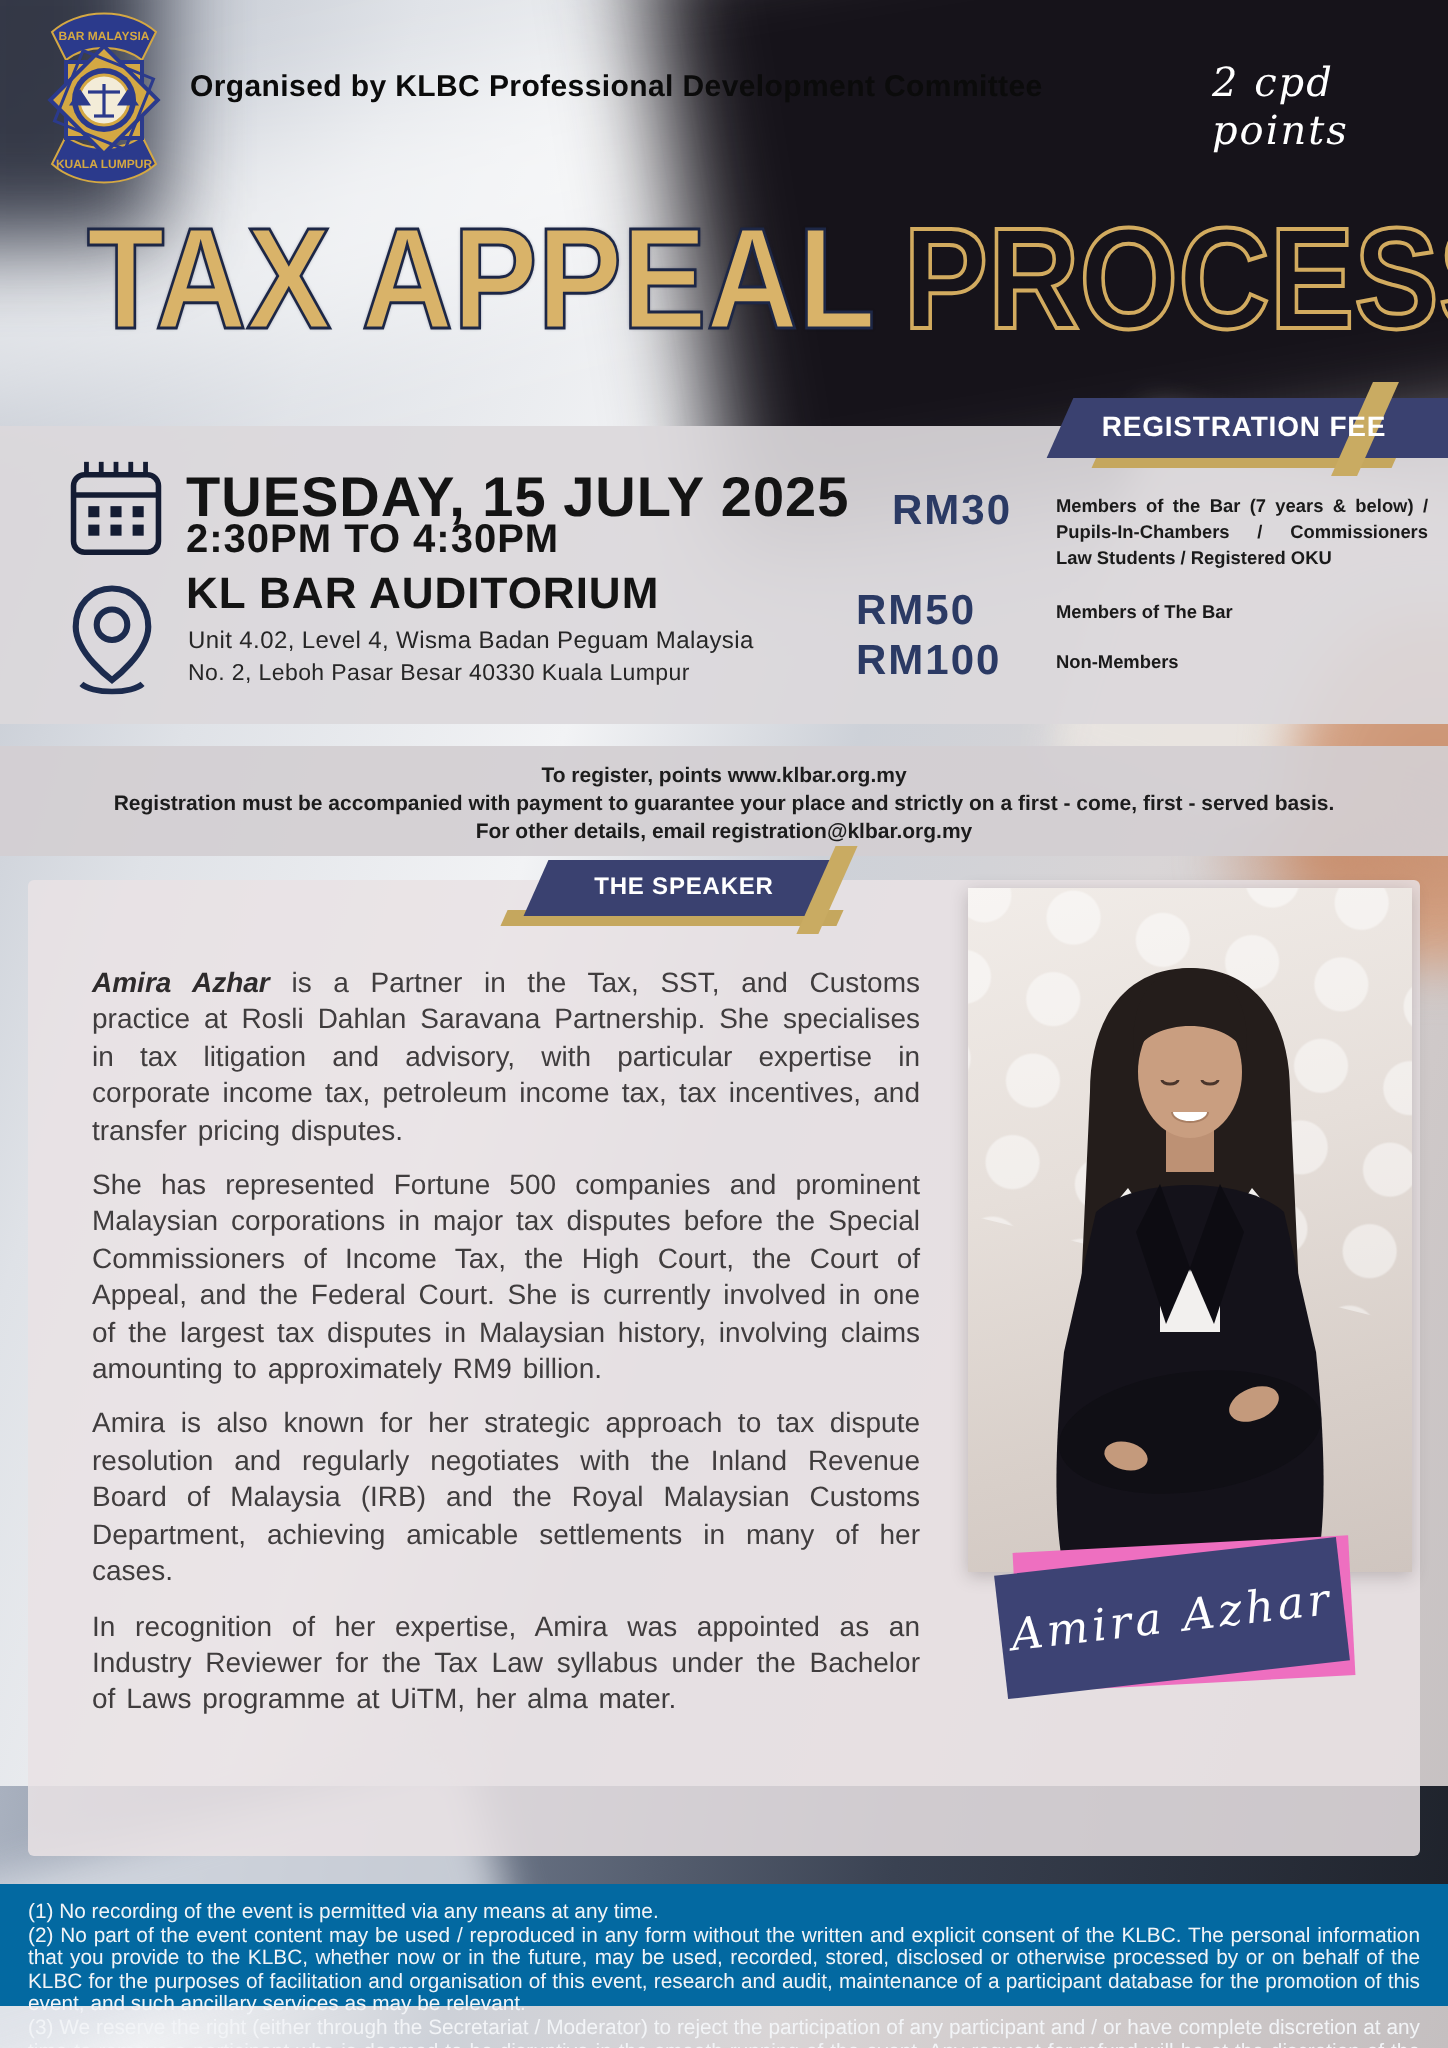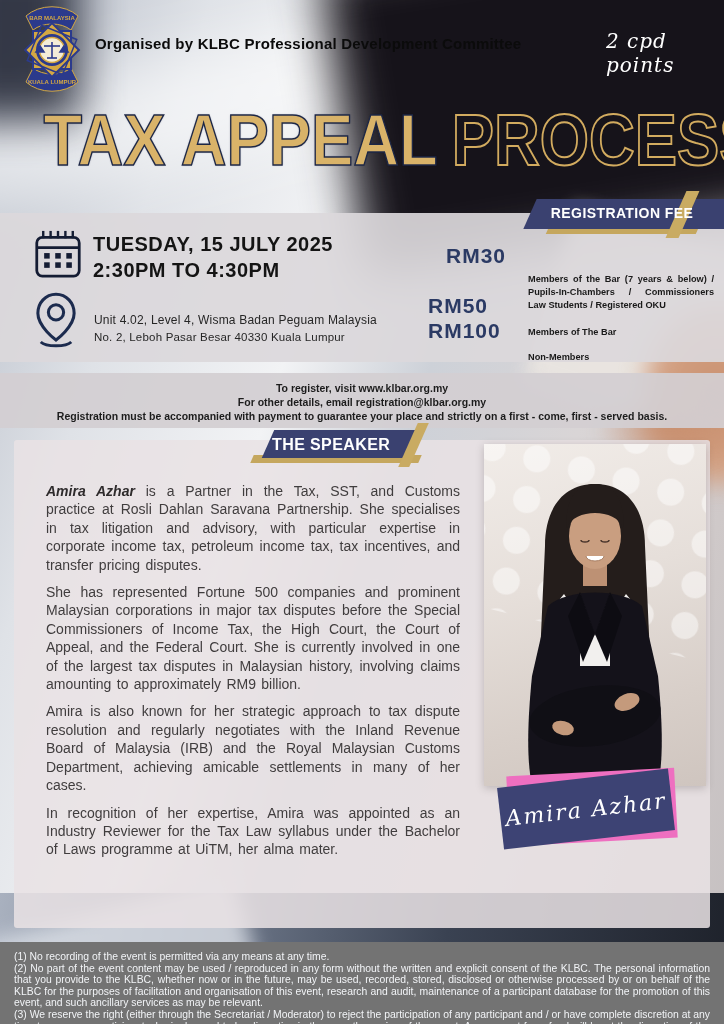--- a/index.html
+++ b/index.html
@@ -47,45 +47,45 @@
     transform:skewX(-24deg);z-index:3;}
   .reg-slash{left:676px;top:191px;width:13px;height:47px;background:#c9ab62;
     transform:skewX(-24deg);z-index:4;}
   .reg-banner-label{left:542px;top:205px;width:160px;z-index:5;color:#fff;font-weight:bold;
     font-size:14px;letter-spacing:.4px;text-align:center;}
   
   .details-band{left:0;top:213px;width:724px;height:149px;z-index:1;
     background:rgba(219,216,219,.92);}
   .cal-icon{left:34px;top:229px;width:48px;height:50px;z-index:2;}
   .pin-icon{left:35px;top:291px;width:42px;height:58px;z-index:2;}
-  .ev-date{left:93px;top:233px;z-index:2;font-weight:bold;font-size:20px;color:#141414;letter-spacing:.5px;}
+  .ev-date{left:93px;top:233px;z-index:2;font-weight:bold;font-size:28px;color:#141414;letter-spacing:.5px;}
   .ev-time{left:93px;top:259px;z-index:2;font-weight:bold;font-size:20px;color:#141414;letter-spacing:.5px;}
   .ev-venue{left:93px;top:284px;z-index:2;font-weight:bold;font-size:22px;color:#141414;letter-spacing:.5px;}
   .ev-addr1{left:94px;top:313px;z-index:2;font-size:12px;color:#262626;letter-spacing:.2px;}
   .ev-addr2{left:94px;top:331px;z-index:2;font-size:11.5px;color:#262626;letter-spacing:.2px;}
   .price{z-index:2;font-weight:800;font-size:21px;color:#2b3a64;letter-spacing:1px;}
   .p1{left:430px;top:244px;margin-left:16px;} .p2{left:428px;top:294px;} .p3{left:428px;top:319px;}
-  .tier-desc{z-index:2;font-weight:bold;font-size:9.2px;color:#1a1a1a;line-height:13px;width:186px;margin-top:26px;}
+  .tier-desc{z-index:2;font-weight:bold;font-size:9.2px;color:#1a1a1a;line-height:13px;width:186px;}
   .td1{left:528px;top:247px;} .td2{left:528px;top:300px;} .td3{left:528px;top:325px;}
   .jl{text-align:justify;text-align-last:justify;}
   
   .register-band{left:0;top:373px;width:724px;height:55px;z-index:1;
     background:rgba(211,207,210,.93);text-align:center;color:#1c1c1c;
     font-weight:bold;font-size:10.5px;line-height:14px;padding-top:8px;box-sizing:border-box;}
   
   .panel{left:14px;top:440px;width:696px;height:488px;z-index:1;border-radius:3px;
     background:rgba(233,226,228,.86);}
   .spk-gold-bar{left:252px;top:455px;width:168px;height:8px;background:#c5a75e;
     transform:skewX(-24deg);z-index:2;}
   .spk-banner{left:268px;top:430px;width:150px;height:28px;background:#3a4170;
     transform:skewX(-24deg);z-index:3;}
   .spk-slash{left:408px;top:423px;width:11px;height:44px;background:#c9ab62;
     transform:skewX(-24deg);z-index:4;}
   .spk-banner-label{left:272px;top:436px;width:140px;z-index:5;color:#fff;font-weight:bold;
-    font-size:16px;letter-spacing:.4px;}
+    font-size:12px;letter-spacing:.4px;text-align:center;}
   
   .bio{left:46px;top:482px;width:414px;z-index:3;color:#403d3e;font-size:14px;
     line-height:18.4px;text-align:justify;word-spacing:1.5px;}
   .bio p{margin:0 0 9px 0;}
   .bio .lead{font-weight:bold;font-style:italic;color:#2e2b2c;}
   
   .photo{left:484px;top:444px;width:222px;height:342px;z-index:3;overflow:hidden;
     background:linear-gradient(165deg,#f1ece8 0%,#e6dfda 40%,#d8cfc9 75%,#cfc5bf 100%);
     box-shadow:0 2px 8px rgba(60,50,50,.25);}
   .photo .keys{position:absolute;left:-30px;top:-30px;width:300px;height:220px;
@@ -94,21 +94,21 @@
   .photo svg{position:absolute;left:0;bottom:0;}
   
   .tag{left:498px;top:770px;width:182px;height:86px;z-index:4;}
   .tag .pink{position:absolute;left:10px;top:2px;width:168px;height:70px;
     background:#ee6fc0;transform:rotate(-3deg);}
   .tag .navy{position:absolute;left:2px;top:8px;width:172px;height:62px;
     background:#3d4374;transform:rotate(-6.5deg);display:flex;align-items:center;justify-content:center;}
   .tag .name{color:#fff;font-family:"DejaVu Serif",serif;font-style:italic;
     font-size:22px;letter-spacing:2px;white-space:nowrap;}
   
-  .footer{left:0;top:942px;width:724px;height:82px;z-index:5;background:#737373;
+  .footer{left:0;top:942px;width:724px;height:61px;z-index:5;background:#0369a1;
     color:#f2f4f7;font-size:10.4px;line-height:11.6px;box-sizing:border-box;
     padding:9px 14px 0 14px;}
   .footer p{margin:0;text-align:justify;}
 </style>
 </head>
 <body>
 
 <div class="poster">
 
   <div class="abs bg-base"></div>
@@ -172,38 +172,39 @@
         <rect x="35" y="36" width="6" height="6"></rect>
     </g>
   </svg>
   <svg class="abs pin-icon" viewBox="0 0 44 60">
     <path d="M22,3 C11,3 3,12 3,23 C3,37 22,51 22,51 C22,51 41,37 41,23 C41,12 33,3 22,3 Z" fill="none" stroke="#1c2b4e" stroke-width="3.2"></path>
     <circle cx="22" cy="22" r="8" fill="none" stroke="#1c2b4e" stroke-width="3.2"></circle>
     <path d="M6,53 A17,6 0 0 0 38,53" fill="none" stroke="#1c2b4e" stroke-width="3"></path>
   </svg>
   <div class="abs ev-date">TUESDAY, 15 JULY 2025</div>
   <div class="abs ev-time">2:30PM TO 4:30PM</div>
+  <div class="abs ev-venue">KL BAR AUDITORIUM</div>
   <div class="abs ev-addr1">Unit 4.02, Level 4, Wisma Badan Peguam Malaysia</div>
   <div class="abs ev-addr2">No. 2, Leboh Pasar Besar 40330 Kuala Lumpur</div>
 
   <div class="abs price p1">RM30</div>
   <div class="abs tier-desc td1">
     <div class="jl">Members of the Bar (7 years &amp; below) /</div>
     <div class="jl">Pupils-In-Chambers / Commissioners</div>
     <div>Law Students / Registered OKU</div>
   </div>
   <div class="abs price p2">RM50</div>
   <div class="abs tier-desc td2">Members of The Bar</div>
   <div class="abs price p3">RM100</div>
   <div class="abs tier-desc td3">Non-Members</div>
 
   <div class="abs register-band">
-    <div>To register, visit www.klbar.org.my</div>
+    <div>To register, points www.klbar.org.my</div>
+    <div>Registration must be accompanied with payment to guarantee your place and strictly on a first - come, first - served basis.</div>
     <div>For other details, email registration@klbar.org.my</div>
-    <div>Registration must be accompanied with payment to guarantee your place and strictly on a first - come, first - served basis.</div>
   </div>
 
   <div class="abs panel"></div>
   <div class="abs spk-gold-bar"></div>
   <div class="abs spk-banner"></div>
   <div class="abs spk-slash"></div>
   <div class="abs spk-banner-label">THE SPEAKER</div>
 
   <div class="abs bio">
     <p><span class="lead">Amira Azhar</span><span> is a Partner in the Tax, SST, and Customs practice at Rosli Dahlan Saravana Partnership. She specialises in tax litigation and advisory, with particular expertise in corporate income tax, petroleum income tax, tax incentives, and transfer pricing disputes.</span></p>

